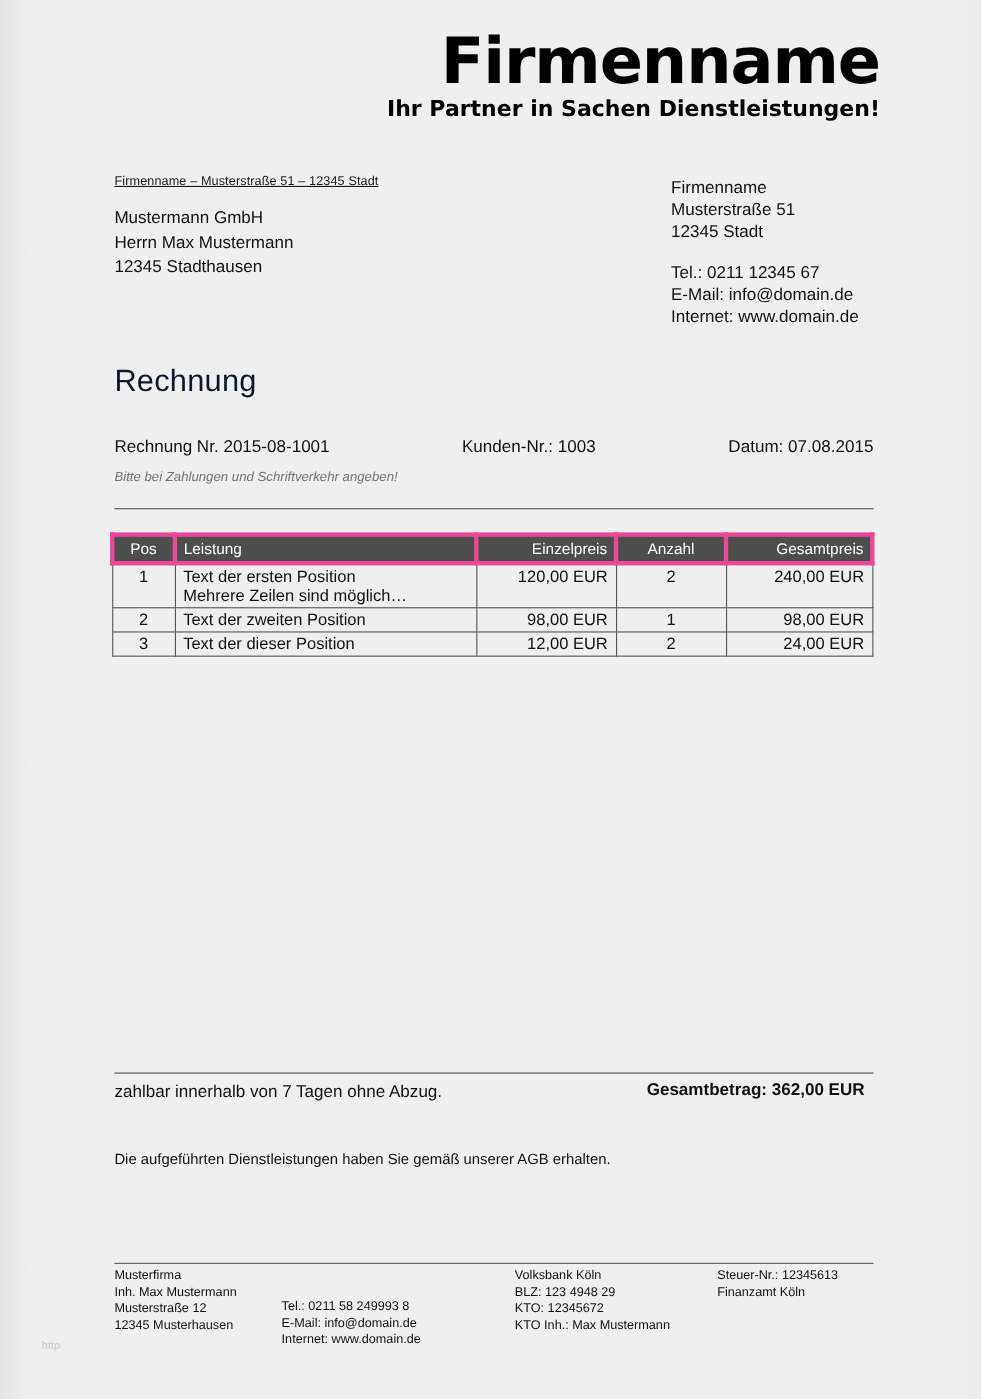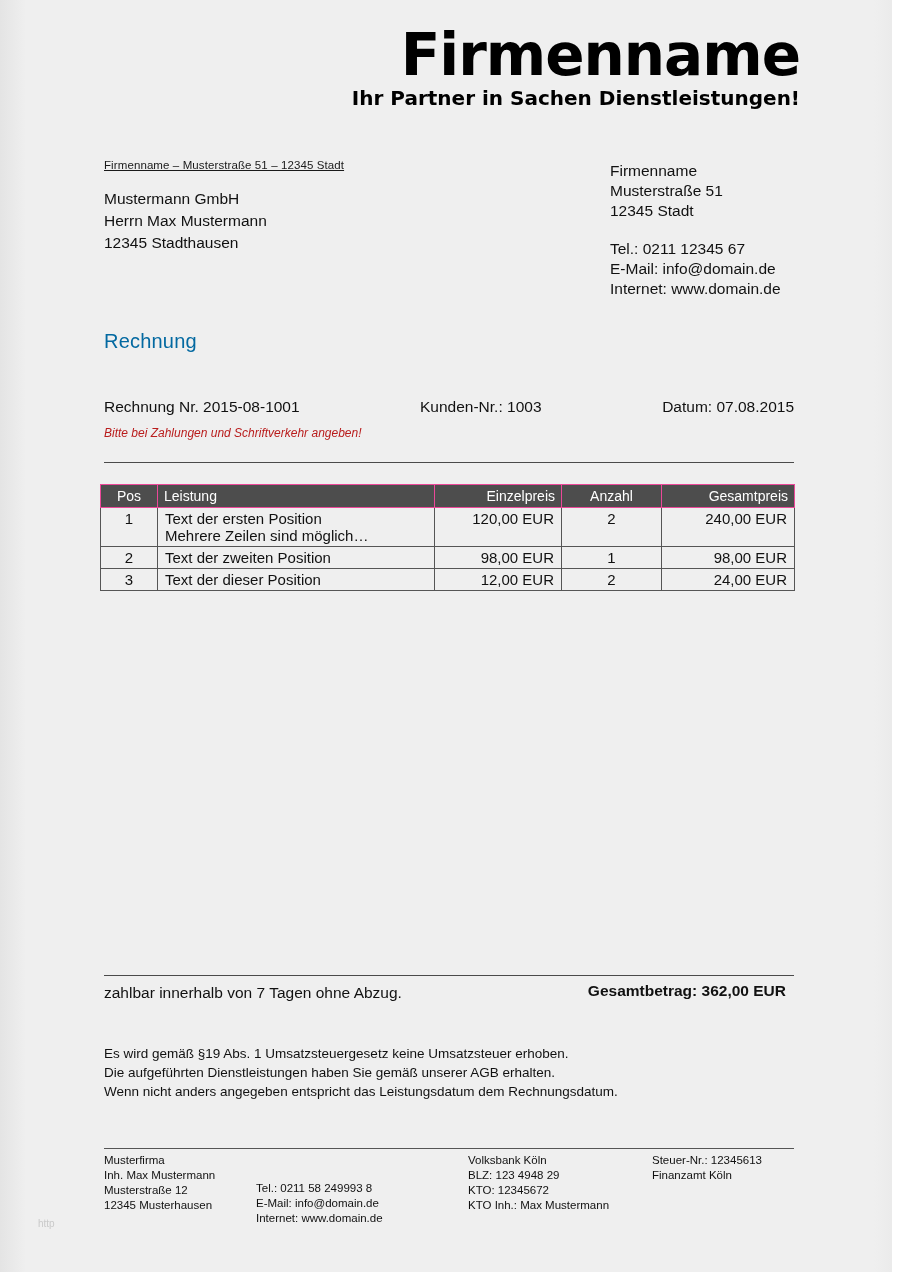--- a/index.html
+++ b/index.html
@@ -89,22 +89,22 @@
   }
   .company .gap {
     height: 18px;
   }
 
   
   .doc-title {
     position: absolute;
     top: 330px;
     left: 104px;
-    font-size: 20px;
-    color: #0369a1;
+    font-size: 28px;
+    color: #0f172a;
     letter-spacing: .2px;
   }
 
   
   .meta-row {
     position: absolute;
     top: 398px;
     left: 104px;
     width: 690px;
     font-size: 15.5px;
@@ -112,21 +112,21 @@
   }
   .meta-row .m-no { position: absolute; left: 0; }
   .meta-row .m-cust { position: absolute; left: 316px; }
   .meta-row .m-date { position: absolute; right: 0; }
   .meta-note {
     position: absolute;
     top: 426px;
     left: 104px;
     font-size: 12px;
     font-style: italic;
-    color: #b91c1c;
+    color: #737373;
   }
 
   .rule-top {
     position: absolute;
     top: 462px;
     left: 104px;
     width: 690px;
     border-top: 1px solid #4a4a4a;
   }
 
@@ -140,21 +140,21 @@
     font-size: 15px;
     color: #111;
     background: transparent;
   }
   .items th {
     background: #4d4d4d;
     color: #ffffff;
     font-weight: normal;
     font-size: 14px;
     padding: 3px 6px;
-    border: 1px solid #ec4899;
+    border: 4px solid #ec4899;
     text-align: left;
   }
   .items th.c { text-align: center; }
   .items th.r { text-align: right; }
   .items td {
     border: 1px solid #555;
     padding: 2px 7px;
     vertical-align: top;
     background: transparent;
   }
@@ -320,23 +320,21 @@
     </table>
 
     <div class="rule-bottom"></div>
 
     <div class="terms">
       <div>zahlbar innerhalb von 7 Tagen ohne Abzug.</div>
     </div>
     <div class="grand-total">Gesamtbetrag: 362,00 EUR</div>
 
     <div class="legal">
-      <div>Es wird gemäß §19 Abs. 1 Umsatzsteuergesetz keine Umsatzsteuer erhoben.</div>
       <div>Die aufgeführten Dienstleistungen haben Sie gemäß unserer AGB erhalten.</div>
-      <div>Wenn nicht anders angegeben entspricht das Leistungsdatum dem Rechnungsdatum.</div>
     </div>
 
     <div class="footer-rule"></div>
     <div class="footer">
       <div class="col c1">
         <div>Musterfirma</div>
         <div>Inh. Max Mustermann</div>
         <div>Musterstraße 12</div>
         <div>12345 Musterhausen</div>
       </div>

